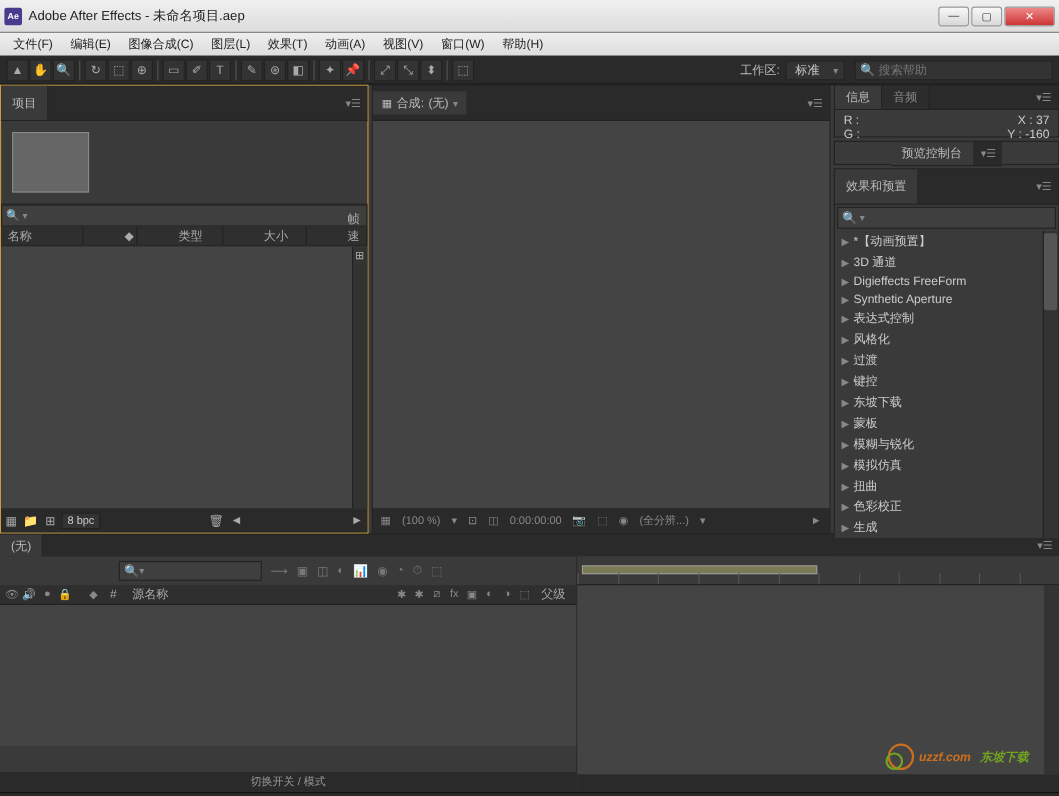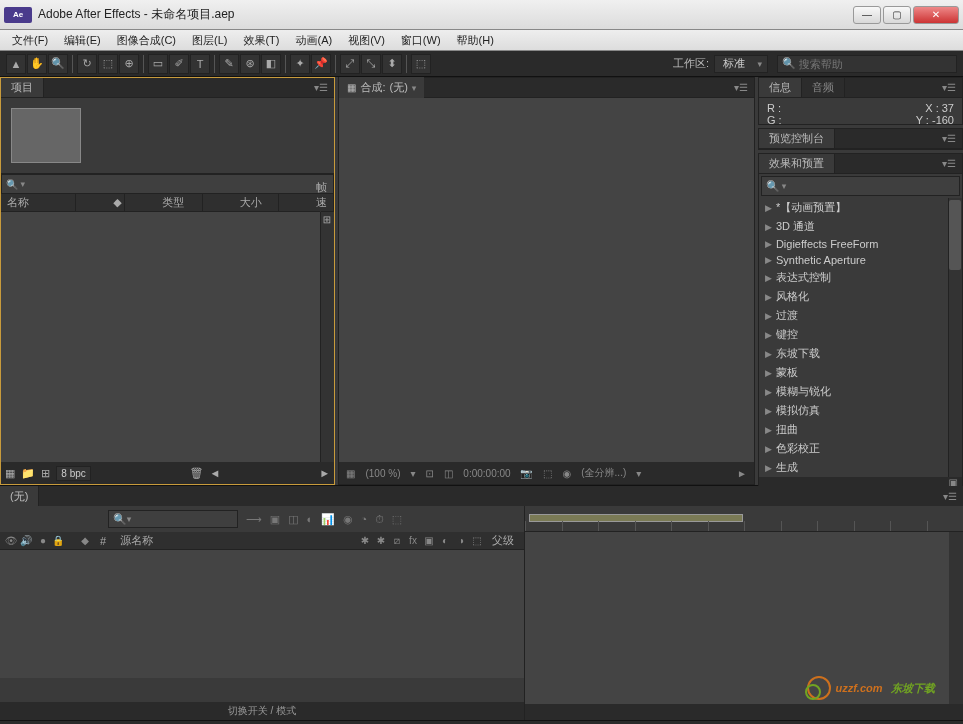--- a/index.html
+++ b/index.html
@@ -1,38 +1,38 @@
 <!DOCTYPE html>
 <html><head>
 <meta charset="utf-8">
 <style>
 * { margin:0; padding:0; box-sizing:border-box; font-family:"Microsoft YaHei",Tahoma,sans-serif; font-size:11px; user-select:none; }
 body { background:#3a3a3a; width:963px; height:724px; overflow:hidden; position:relative; }
 .titlebar { height:30px; background:linear-gradient(#f0f0f0,#dcdcdc); display:flex; align-items:center; padding:0 4px; border-bottom:1px solid #888; }
-.titlebar .ae-icon { width:28px; height:16px; background:#4a3b8c; color:#fff; font-size:8px; font-weight:bold; display:flex; align-items:center; justify-content:center; border-radius:2px; margin-right:6px; }
+.titlebar .ae-icon { width:16px; height:16px; background:#4a3b8c; color:#fff; font-size:8px; font-weight:bold; display:flex; align-items:center; justify-content:center; border-radius:2px; margin-right:6px; }
 .titlebar .title { flex:1; color:#222; font-size:12px; }
 .winbtns { display:flex; gap:2px; }
 .winbtn { width:28px; height:18px; background:linear-gradient(#f8f8f8,#d8d8d8); border:1px solid #999; border-radius:3px; display:flex; align-items:center; justify-content:center; font-size:10px; color:#333; }
 .winbtn.close { background:linear-gradient(#e88,#c33); color:#fff; width:46px; }
 .menubar { height:21px; background:linear-gradient(#eee,#ddd); display:flex; align-items:center; padding:0 6px; gap:4px; border-bottom:1px solid #888; }
 .menubar span { color:#222; padding:2px 6px; cursor:pointer; }
 .toolbar { height:26px; background:#2a2a2a; display:flex; align-items:center; padding:0 6px; gap:1px; border-bottom:1px solid #111; }
 .tbtn { width:20px; height:20px; background:#333; border:1px solid #222; display:flex; align-items:center; justify-content:center; color:#aaa; font-size:11px; }
 .tsep { width:1px; height:18px; background:#555; margin:0 3px; }
 .tspacer { flex:1; }
 .wslabel { color:#bbb; font-size:11px; margin-right:4px; }
 .wsdrop { background:#333; border:1px solid #222; color:#ccc; padding:2px 22px 2px 8px; height:18px; display:flex; align-items:center; position:relative; }
 .wsdrop::after { content:"▾"; position:absolute; right:5px; font-size:9px; color:#888; }
 .searchbox { display:flex; align-items:center; background:#333; border:1px solid #222; height:18px; padding:0 4px; margin-left:8px; width:180px; }
 .searchbox .mag { color:#888; font-size:11px; margin-right:3px; }
 .searchbox input { background:transparent; border:none; color:#ccc; outline:none; flex:1; font-size:11px; }
 .mainrow { display:flex; height:408px; }
 .panel { background:#3a3a3a; border:1px solid #222; display:flex; flex-direction:column; }
 .panel.active { border:1px solid #c89b3c; }
-.tabbar { height:20px; background:#2a2a2a; display:flex; align-items:center; border-bottom:1px solid #222; }
+.tabbar { height:32px; background:#2a2a2a; display:flex; align-items:center; border-bottom:1px solid #222; }
 .tab { padding:3px 10px; color:#bbb; background:#3a3a3a; border-right:1px solid #222; height:100%; display:flex; align-items:center; }
 .tab.inactive { background:#2c2c2c; color:#888; }
 .tabmenu { margin-left:auto; color:#888; padding:0 6px; font-size:10px; }
 .projleft { width:335px; }
 .projthumb { padding:10px; border-bottom:1px solid #222; }
 .projthumb .thumb { width:70px; height:55px; background:#666; border:1px solid #888; }
 .projsearch { height:20px; background:#3f3f3f; border:1px solid #222; margin:0; display:flex; align-items:center; padding:0 4px; }
 .projsearch .mag { color:#888; font-size:10px; }
 .projsearch .chev { color:#888; font-size:9px; margin-left:2px; }
 .projhdr { height:18px; background:#2f2f2f; display:flex; align-items:center; border-bottom:1px solid #222;gap:31px; }
@@ -46,21 +46,21 @@
 .compcenter { flex:1; display:flex; flex-direction:column; margin:0 3px; }
 .comptab { display:flex; align-items:center; gap:4px; padding:3px 8px; background:#3a3a3a; color:#bbb; }
 .comptab .lock { font-size:10px; }
 .compbody { flex:1; background:#444; }
 .compfoot { height:22px; background:#2a2a2a; display:flex; align-items:center; padding:0 4px; gap:4px; }
 .compfoot .seg { color:#888; font-size:10px; padding:0 3px; }
 .rightcol { width:205px; display:flex; flex-direction:column; gap:3px; }
 .infopanel { height:48px; }
 .infobody { padding:4px 8px; color:#ccc; font-size:10px; display:flex; justify-content:space-between; }
 .infobody .rglabel { color:#ccc; }
-.prevpanel { height:22px; }
+.prevpanel { height:22px;align-items:center; }
 .fxpanel { flex:1; display:flex; }
 .fxsearch { height:20px; background:#3f3f3f; border:1px solid #222; display:flex; align-items:center; padding:0 4px; margin:2px; }
 .fxlist { flex:1; overflow:hidden; background:#3a3a3a; position:relative; }
 .fxlist .item { display:flex; align-items:center; padding:2px 6px; color:#ccc; font-size:11px; gap:4px; }
 .fxlist .item .tri { color:#888; font-size:9px; }
 .fxlist .scrolly { position:absolute; right:0; top:0; bottom:0; width:14px; background:#333; border-left:1px solid #222; }
 .fxlist .scrollthumb { position:absolute; right:1px; top:2px; width:12px; height:70px; background:#555; border-radius:2px; }
 .fxfoot { height:16px; background:#2a2a2a; display:flex; justify-content:flex-end; padding:0 4px; }
 .fxfoot .ico { color:#888; font-size:10px; }
 .tlrow { height:235px; display:flex; flex-direction:column; border-top:1px solid #111; }

